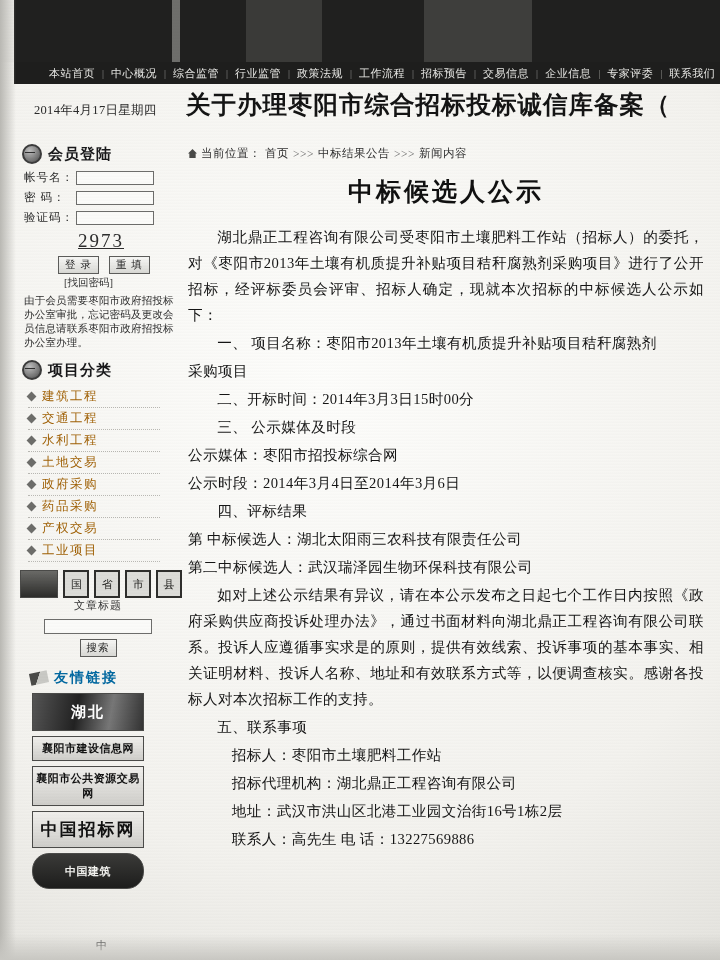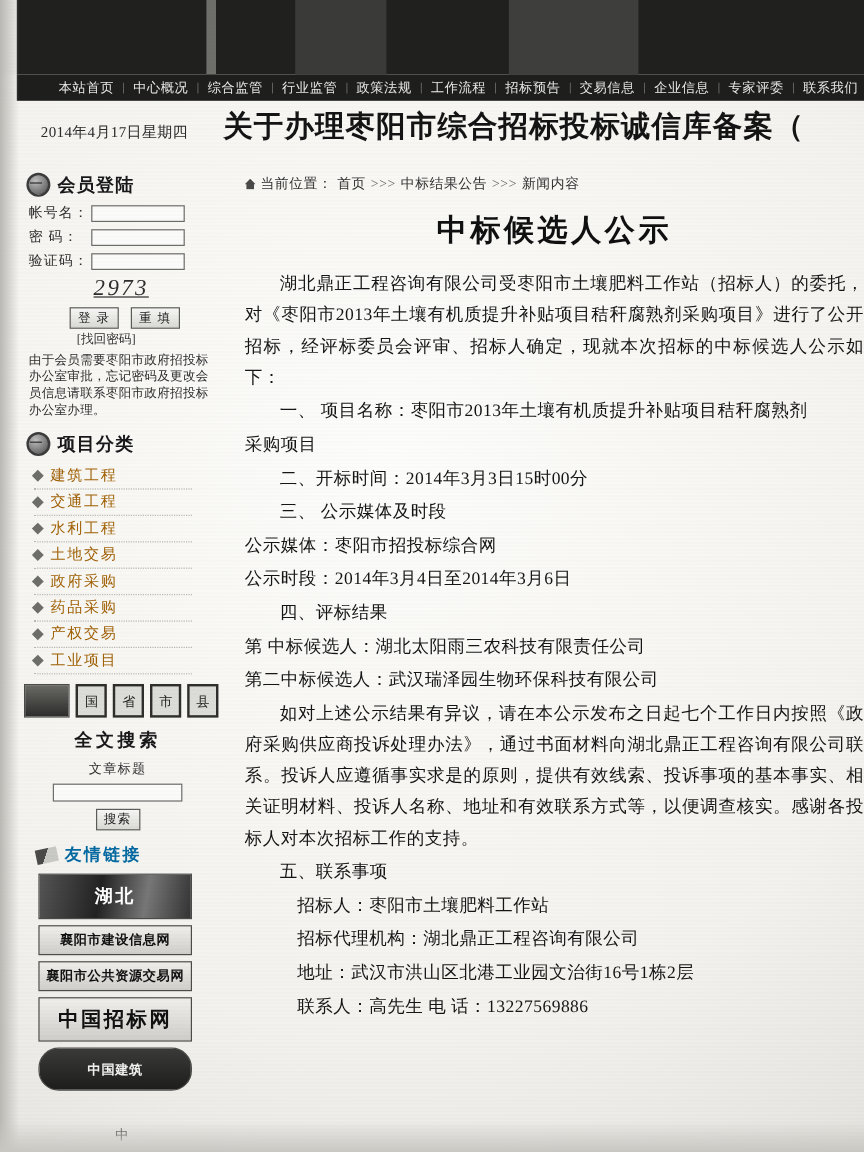--- a/index.html
+++ b/index.html
@@ -151,21 +151,20 @@
     width: 78px;
     height: 14px;
     background: #fbfbf9;
     border: 1px solid #6d6d6b;
     box-sizing: border-box;
   }
   .captcha {
     margin: 2px 0 2px 54px;
     font-family: "Liberation Serif", serif;
     font-size: 19px;
-    font-style: italic;
     letter-spacing: 2px;
     color: #2d2d2d;
     text-decoration: underline;
   }
   .btn-row {
     margin: 4px 0 2px 34px;
     display: flex;
     gap: 10px;
   }
   .mini-btn {
@@ -258,21 +257,21 @@
     color: #0369a1;
   }
   .pen-icon {
     width: 18px; height: 12px;
     background: linear-gradient(120deg, #4a4a48 0%, #4a4a48 45%, #c9c9c5 46%, #c9c9c5 100%);
     transform: rotate(-12deg);
     flex: none;
   }
   .banner {
     margin: 5px 0 5px 18px;
-    width: 128px;
+    width: 112px;
     border: 1px solid #4b4b49;
     box-sizing: border-box;
     font-size: 11px;
     font-weight: bold;
     letter-spacing: .5px;
     color: #111;
     text-align: center;
     padding: 4px 2px;
     background: linear-gradient(#f0efec, #cfcecA);
   }
@@ -296,21 +295,21 @@
     background: linear-gradient(100deg,#555 0%,#222 40%,#777 70%,#333 100%);
     color:#fff;
     display:flex; align-items:center; justify-content:center;
     font-size: 15px;
     letter-spacing: 2px;
   }
 
   
   .content {
     position: absolute;
-    left: 204px; top: 146px;
+    left: 188px; top: 146px;
     width: 516px;
   }
   .breadcrumb {
     display: flex;
     align-items: center;
     gap: 4px;
     font-size: 11.5px;
     color: #2f2f2f;
     letter-spacing: .5px;
     margin-bottom: 14px;
@@ -470,21 +469,20 @@
   </div>
 
   <div class="icon-strip">
     <span class="photo"></span>
     <span class="sq">国</span>
     <span class="sq">省</span>
     <span class="sq">市</span>
     <span class="sq">县</span>
   </div>
 
-  <div class="search-title">全文搜索</div>
   <div class="search-sub">文章标题</div>
   <div style="text-align:center;">
     <input style="width: 108px; height: 15px; border: 1px solid rgb(109, 109, 107); background: rgb(251, 251, 249); box-sizing: border-box;" type="text" value="">
   </div>
   <div class="search-btn-wrap">
     <button class="mini-btn" style="margin-top:4px;">搜索</button>
   </div>
 
   <div class="friend-title">
     <span class="pen-icon"></span>

